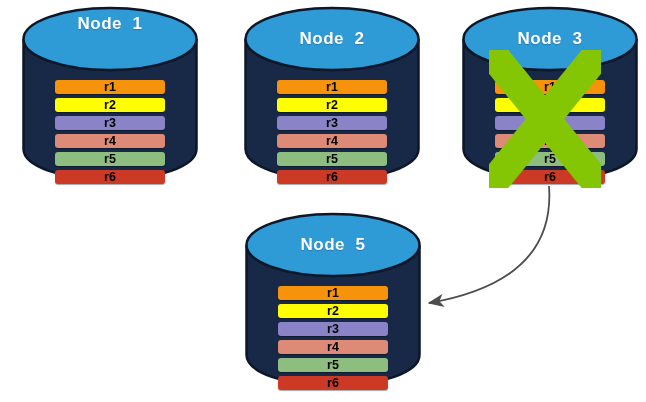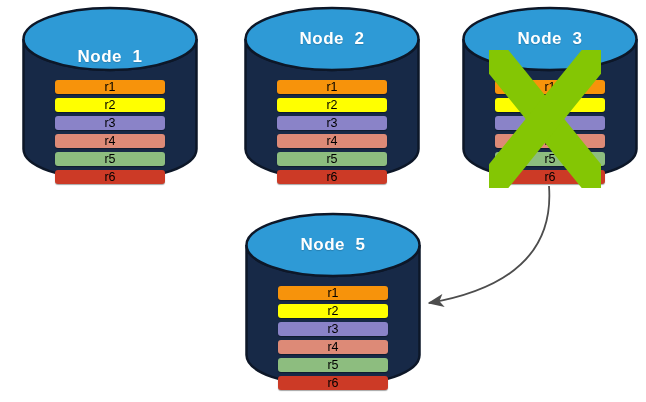--- a/index.html
+++ b/index.html
@@ -46,21 +46,21 @@
     flex-direction: column;
   }
   .row-bar {
     position: relative;
     border-radius: 3px;
     box-shadow: 0 1px 1px rgba(0,0,0,0.35);
     display: flex;
     align-items: center;
     justify-content: center;
     color: #000000;
-    font-weight: normal;
+    font-weight: bold;
     font-size: 12.5px;
     line-height: 1;
   }
   .xmark {
     position: absolute;
     pointer-events: none;
   }
   .arrow-layer {
     position: absolute;
     left: 0; top: 0;
@@ -74,21 +74,21 @@
 <body>
 
 <div id="stage">
 
   <div id="nodes-layer">
       <div class="node" style="left: 22px; top: 6px; width: 176px; height: 176px;">
         <svg class="node-svg" width="176" height="176" viewBox="0 0 176 176">
           <path d="M 1.5 33 L 1.5 143 A 86.5 31 0 0 0 174.5 143 L 174.5 33 A 86.5 31 0 0 1 1.5 33 Z" fill="#172947" stroke="#0d1728" stroke-width="2.5"></path>
           <ellipse cx="88" cy="33" rx="86.5" ry="31" fill="#2e9ad6" stroke="#0d1728" stroke-width="2.5"></ellipse>
         </svg>
-        <div class="node-title" style="top: 41px;">Node  1</div>
+        <div class="node-title" style="top: 8px;">Node  1</div>
         <div class="rows" style="left: 33px; right: 33px; width: 110px; top: 74px;">
           <div class="row-bar" style="background: rgb(247, 147, 11); height: 14px; margin-bottom: 4px;">
             <span>r1</span>
           </div>
           <div class="row-bar" style="background: rgb(255, 255, 0); height: 14px; margin-bottom: 4px;">
             <span>r2</span>
           </div>
           <div class="row-bar" style="background: rgb(138, 131, 200); height: 14px; margin-bottom: 4px;">
             <span>r3</span>
           </div>

